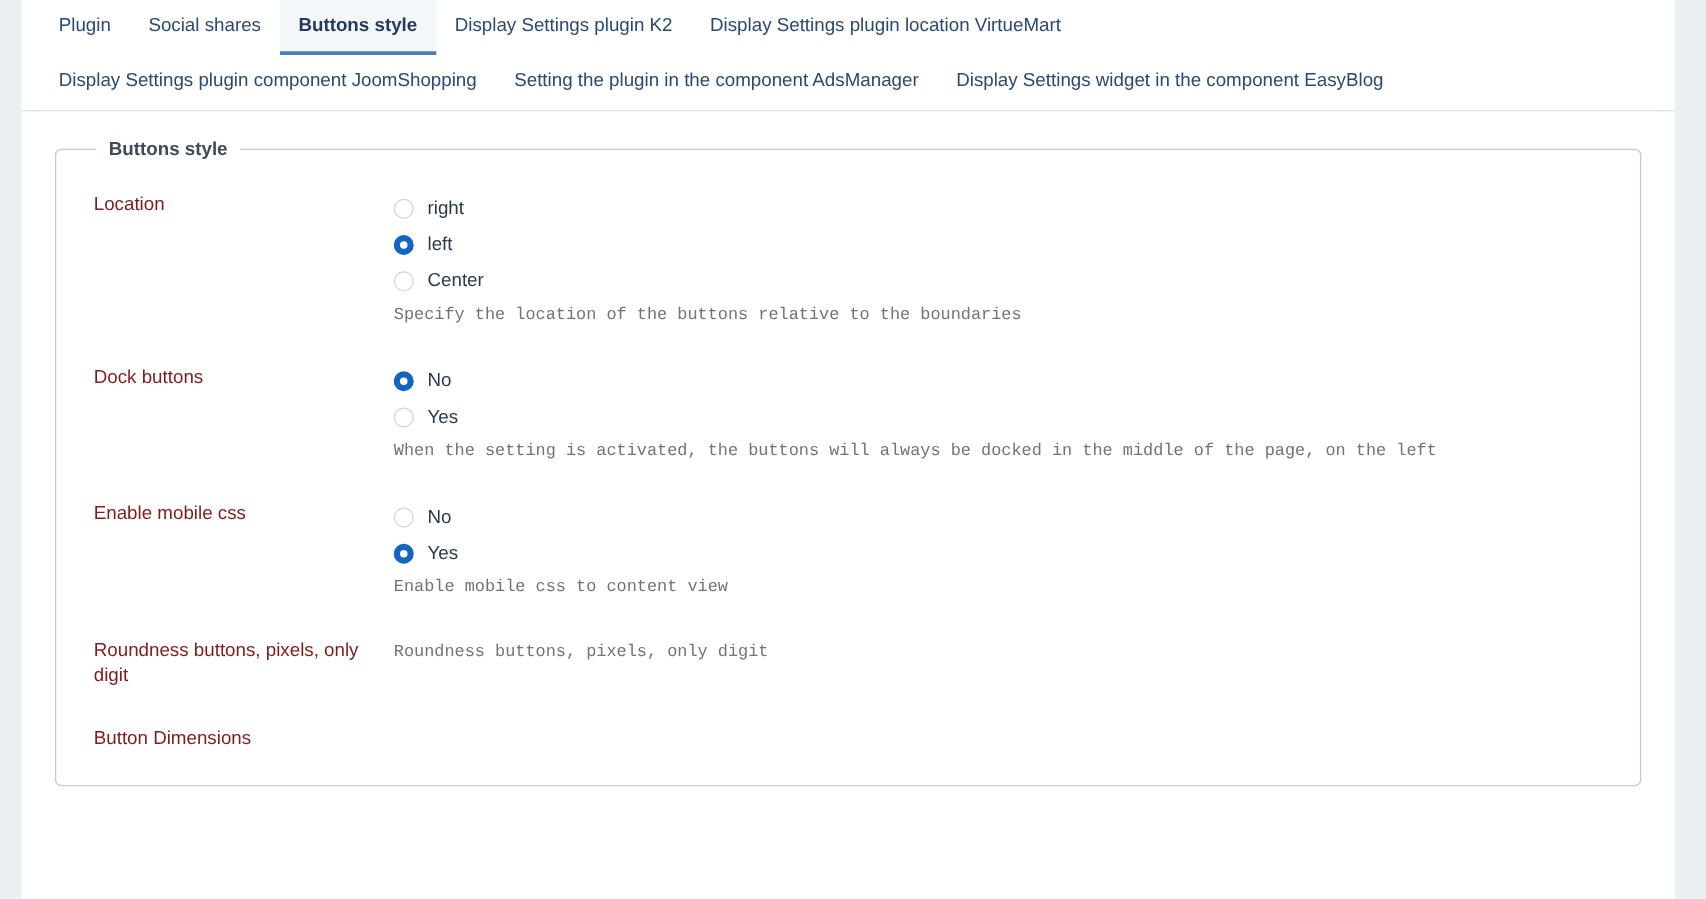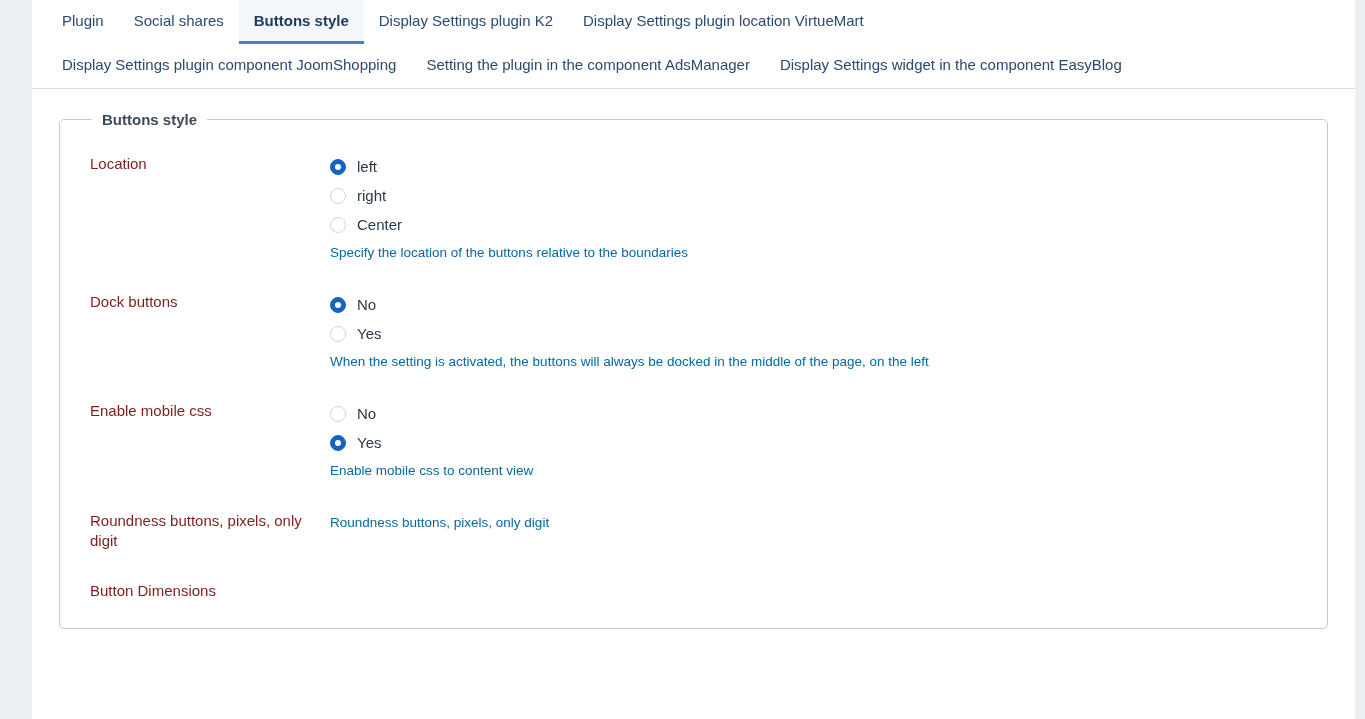--- a/index.html
+++ b/index.html
@@ -12,21 +12,21 @@
     background: #eaeff4;
     font-family: "Liberation Sans", sans-serif;
     font-size: 15px;
     color: #2b3a4a;
     -webkit-font-smoothing: antialiased;
   }
 
   
   #app {
     position: absolute;
-    left: 32px; top: 0;
+    left: 17px; top: 0;
     width: 1323px; height: 719px;
     background: #ffffff;
   }
 
   
   .tabbar {
     position: relative;
     padding: 0 0 0 0;
     border-bottom: 1px solid #dbe2ea;
   }
@@ -131,23 +131,24 @@
   .radio-label {
     font-size: 15px;
     color: #2b3a4a;
     cursor: pointer;
     line-height: 1;
   }
 
   
   .help {
     font-size: 13.5px;
-    color: #0369a1;
+    color: #737373;
     margin-top: 5px;
     line-height: 1.35;
+    font-family: Liberation Mono, monospace;
   }
 
   
   .tinput {
     display: block;
     width: 972px;
     height: 38px;
     padding: 6px 12px;
     font-family: "Liberation Sans", sans-serif;
     font-size: 15px;
@@ -200,29 +201,29 @@
   <div class="panel">
     <fieldset class="group">
       <legend>Buttons style</legend>
 
       <div class="group-body">
 
         <div class="row">
           <div class="lbl">Location</div>
           <div class="ctl">
             <div class="radio-item">
+              <span class="radio"></span>
+              <span class="radio-label">right</span>
+            </div>
+            <div class="radio-item">
               <span class="radio checked"></span>
               <span class="radio-label">left</span>
             </div>
             <div class="radio-item">
               <span class="radio"></span>
-              <span class="radio-label">right</span>
-            </div>
-            <div class="radio-item">
-              <span class="radio"></span>
               <span class="radio-label">Center</span>
             </div>
             <div class="help">Specify the location of the buttons relative to the boundaries</div>
           </div>
         </div>
 
         <div class="row">
           <div class="lbl">Dock buttons</div>
           <div class="ctl">
             <div class="radio-item">

